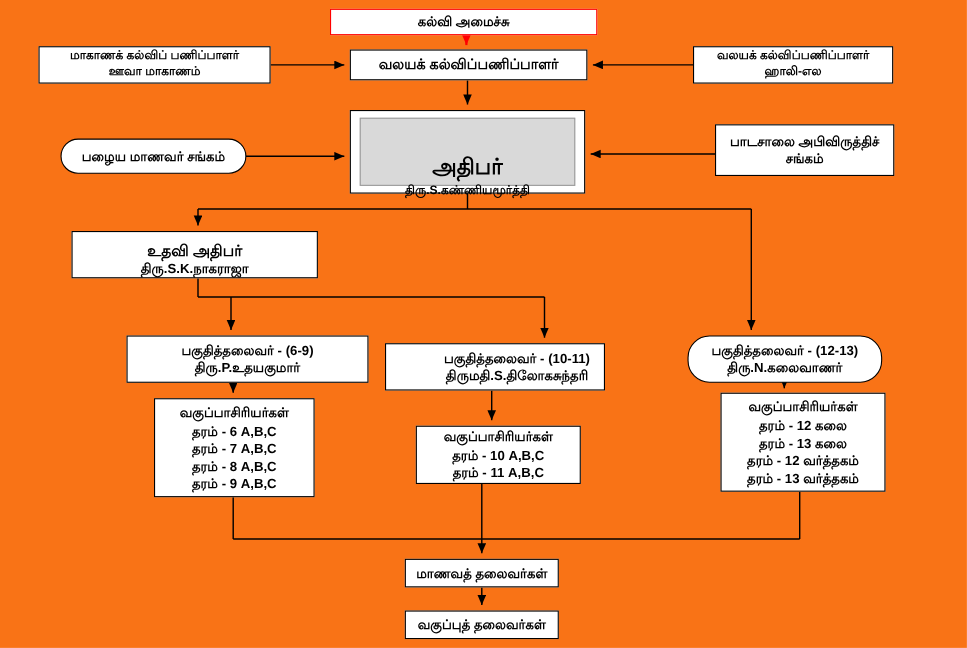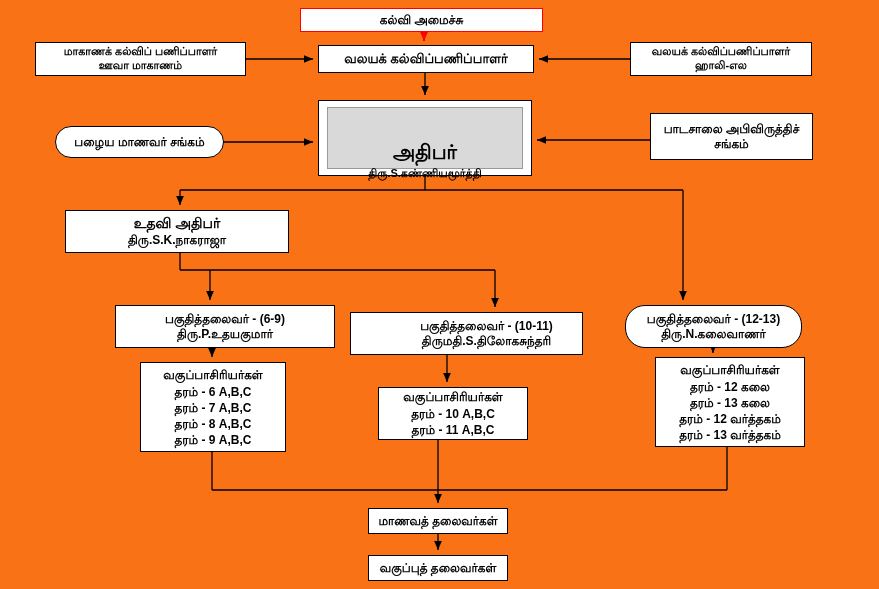--- a/index.html
+++ b/index.html
@@ -36,25 +36,25 @@
     box-sizing: border-box;
     width: 196px; height: 62px;
     background: #d9d9d9;
     border: 1px solid #9a9a9a;
     display: flex; flex-direction: column; align-items: center; justify-content: center;
   }
   .principal-title { font-size: 20px; font-weight: bold; margin-top: 44px; }
   .principal-name  { font-size: 11px; font-weight: bold; margin-top: 2px; }
   .oldstud  { left: 55px;  top: 126px; width: 169px; height: 32px; font-size: 12px; border-radius: 16px; }
   .schooldev{ left: 650px; top: 113px; width: 163px; height: 47px; font-size: 12px; }
-  .vp       { left: 65px;  top: 210px; width: 224px; height: 43px; }
+  .vp       { left: 65px;  top: 210px; width: 224px; height: 43px; justify-content: flex-end; }
   .vp .t { font-size: 14px; }
   .vp .n { font-size: 12px; }
   .head1 { left: 115px; top: 305px; width: 220px; height: 43px; }
-  .head2 { left: 350px; top: 312px; width: 233px; height: 43px; padding-left: 40px; }
+  .head2 { left: 350px; top: 312px; width: 200px; height: 43px; padding-left: 40px; }
   .head3 { left: 625px; top: 305px; width: 177px; height: 43px; border-radius: 20px; }
   .head .t, .head .n { font-size: 12px; }
   .teach1 { left: 140px; top: 362px; width: 146px; height: 90px; }
   .teach2 { left: 378px; top: 387px; width: 150px; height: 53px; }
   .teach3 { left: 655px; top: 357px; width: 150px; height: 90px; }
   .teach { font-size: 12px; }
   .teach .row { line-height: 16px; }
   .teach .hd  { line-height: 17px; }
   .leaders1 { left: 368px; top: 508px; width: 140px; height: 26px; font-size: 12px; }
   .leaders2 { left: 368px; top: 555px; width: 140px; height: 26px; font-size: 12px; }

